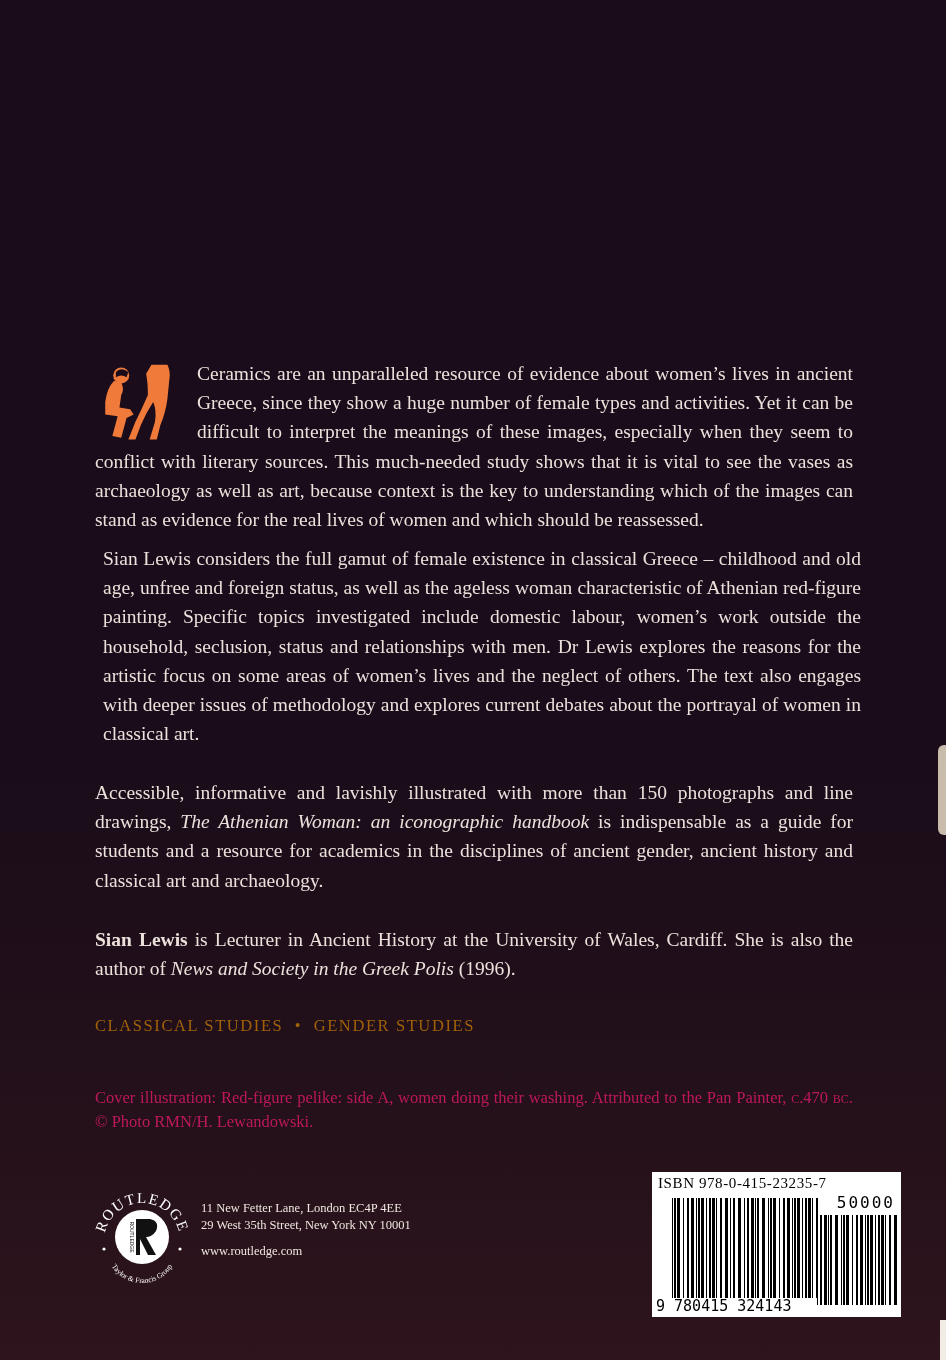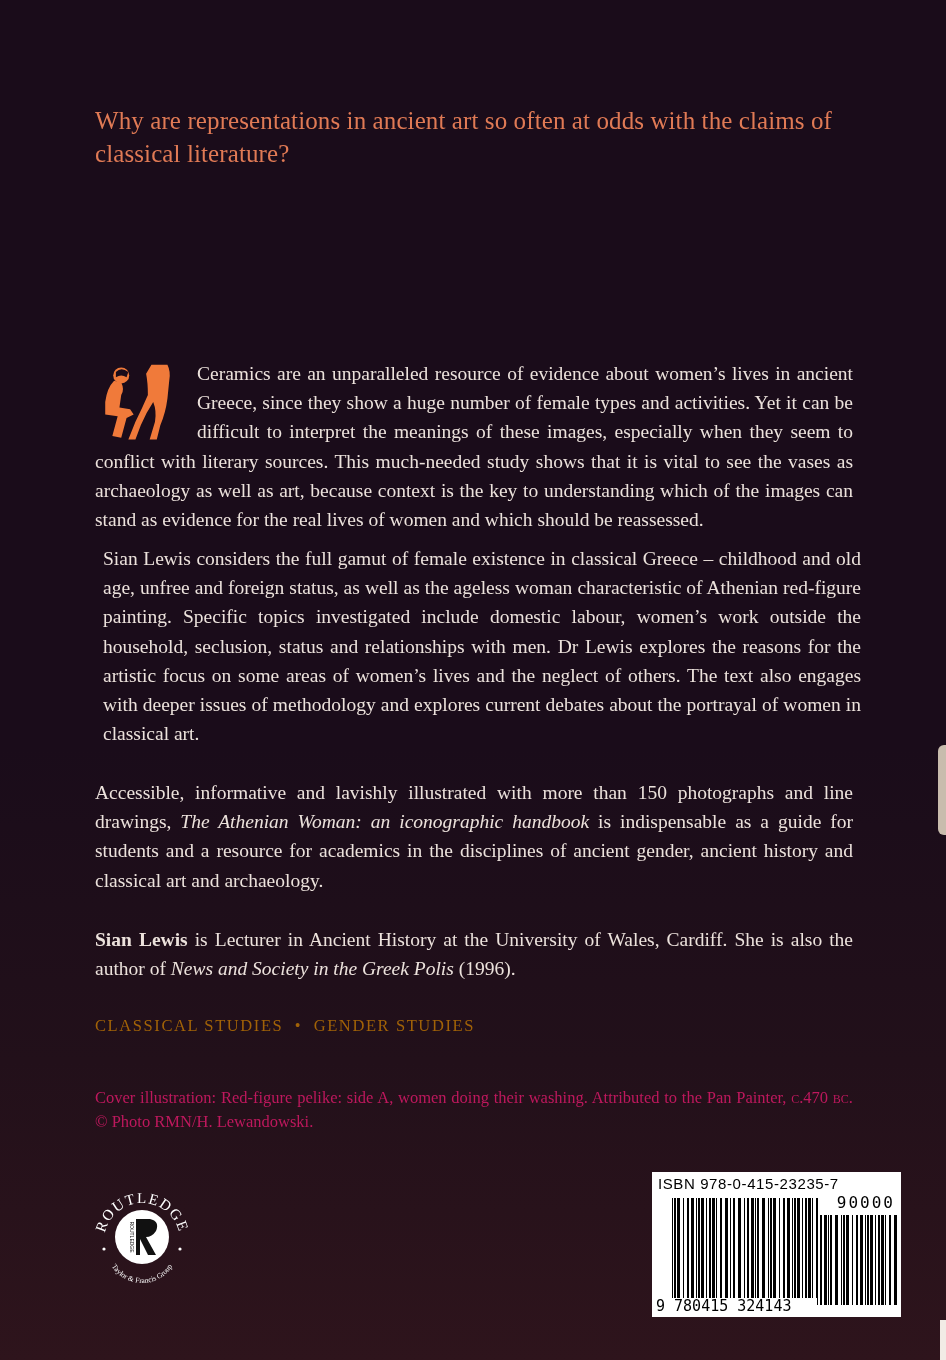--- a/index.html
+++ b/index.html
@@ -34,21 +34,21 @@
     .publisher { position: absolute; left: 90px; top: 1185px; width: 360px; height: 110px; }
     .logo { position: absolute; left: 0; top: 0; width: 104px; height: 104px; }
     .address { position: absolute; left: 111px; top: 15px; font-size: 12.5px; line-height: 17px; color: #efe6e0; }
     .address .url { margin-top: 9px; }
     .isbn-box {
       position: absolute; left: 652px; top: 1172px; width: 249px; height: 145px;
       background: #ffffff; color: #000;
     }
     .isbn-text {
       position: absolute; left: 6px; top: 3px;
-      font-family: Liberation Sans, sans-serif; font-size: 15px; letter-spacing: 0.6px;
+      font-family: Liberation Serif, serif; font-size: 15px; letter-spacing: 0.6px;
     }
     .price-text {
       position: absolute; right: 6px; top: 21px;
       font-family: "DejaVu Sans Mono", "Liberation Mono", monospace; font-size: 16px; letter-spacing: 2px;
     }
     .ean-text {
       position: absolute; left: 4px; bottom: 2px;
       font-family: "DejaVu Sans Mono", "Liberation Mono", monospace; font-size: 15px;
     }
     .bars { position: absolute; }
@@ -56,21 +56,20 @@
     .bars-addon { left: 165px; top: 43px; width: 80px; height: 90px; }
     .edge-deco { position: absolute; right: 0; top: 745px; width: 8px; height: 90px; background: #e8dcc8; border-radius: 6px 0 0 6px; opacity: 0.85; }
     .edge-deco2 { position: absolute; right: 0; top: 1320px; width: 6px; height: 40px; background: #f2ece6; }
   </style>
 </head>
 <body>
 
 <div class="page">
 
   <div class="questions">
-    <p class="question">Why are representations in ancient art so often at odds with the claims of classical literature?</p>
   </div>
 
   <div class="body-block blurb1">
     <svg class="dropcap-fig" viewBox="0 0 100 90">
       <g fill="#f07a3a">
         <circle cx="30" cy="14" r="9"></circle>
         <path d="M22 20 Q14 28 12 44 L12 58 L26 60 L20 82 L30 84 L36 62 L44 58 L40 52 L28 50 L30 36 Q34 30 30 22 Z"></path>
         <path d="M64 2 L82 2 Q86 10 84 20 L82 40 Q80 56 74 70 L70 86 L62 86 L68 66 Q70 54 66 44 Q58 56 52 70 L46 86 L38 86 L46 66 Q54 50 60 36 Q60 22 58 12 Z"></path>
       </g>
       <path d="M24 10 Q30 4 38 10 L36 16 Q30 12 24 16 Z" fill="#1a0c1a"></path>
@@ -106,25 +105,30 @@
       <textPath href="#ringTop" startOffset="50%" text-anchor="middle">ROUTLEDGE</textPath>
     </text>
     <text font-family="Liberation Serif, serif" font-size="7.5" fill="#ffffff">
       <textPath href="#ringBot" startOffset="50%" text-anchor="middle">Taylor &amp; Francis Group</textPath>
     </text>
     <circle cx="14" cy="64" r="1.6" fill="#ffffff"></circle>
     <circle cx="90" cy="64" r="1.6" fill="#ffffff"></circle>
     <path d="M46 34 L60 34 Q70 36 66 46 Q62 52 56 52 L66 70 L58 70 L50 54 L50 70 L46 70 Z" fill="#111"></path>
     <text x="40" y="52" font-family="Liberation Sans, sans-serif" font-size="5" fill="#111" transform="rotate(90 40 52)" text-anchor="middle">ROUTLEDGE</text>
   </svg>
+  <div class="address">
+    <div>11 New Fetter Lane, London EC4P 4EE</div>
+    <div>29 West 35th Street, New York NY 10001</div>
+    <div class="url">www.routledge.com</div>
+  </div>
 </div>
 
 <div class="isbn-box">
   <div class="isbn-text">ISBN 978-0-415-23235-7</div>
-  <div class="price-text">90000</div>
+  <div class="price-text">50000</div>
   <svg class="bars bars-main" viewBox="0 0 150 100" preserveAspectRatio="none">
     <g fill="#000" id="mainbars">
         <rect x="0" y="0" width="1" height="100"></rect>
         <rect x="2" y="0" width="2" height="100"></rect>
         <rect x="5" y="0" width="3" height="100"></rect>
         <rect x="11" y="0" width="1" height="100"></rect>
         <rect x="15" y="0" width="2" height="100"></rect>
         <rect x="19" y="0" width="3" height="100"></rect>
         <rect x="24" y="0" width="1" height="100"></rect>
         <rect x="26" y="0" width="2" height="100"></rect>

